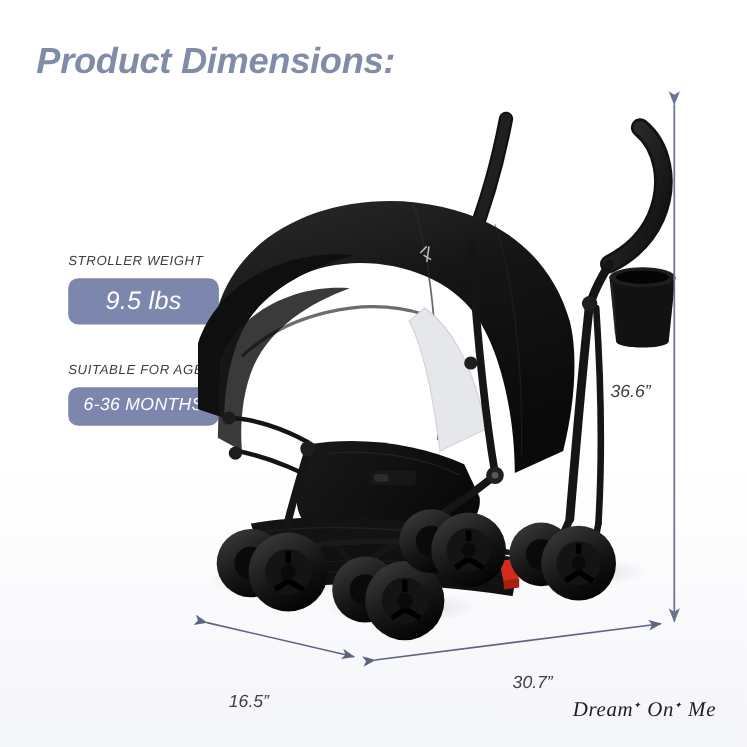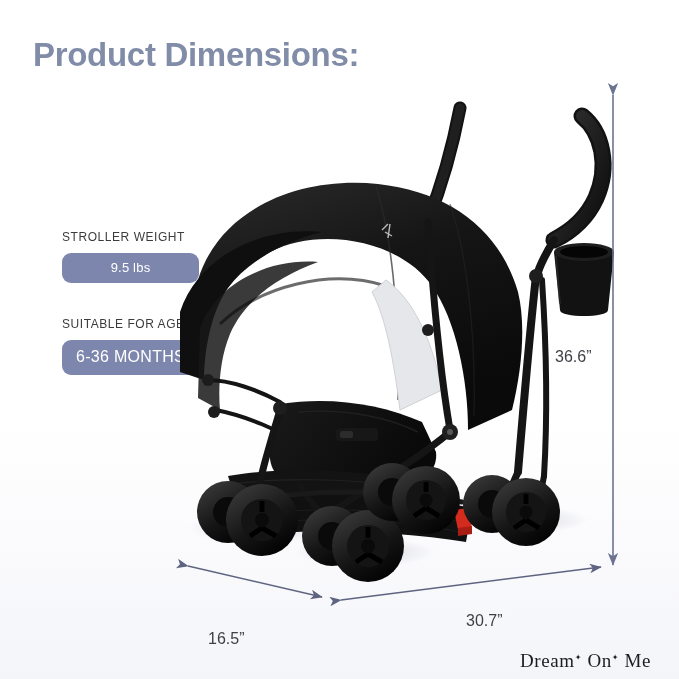--- a/index.html
+++ b/index.html
@@ -5,20 +5,21 @@
   * { box-sizing: border-box; margin: 0; padding: 0; }
   html, body {
     width: 679px; height: 679px;
     font-family: "Liberation Sans", sans-serif;
     overflow: hidden;
   }
   .page {
     position: relative;
     width: 679px; height: 679px;
     background: linear-gradient(to bottom, #ffffff 0%, #ffffff 62%, #fbfbfd 78%, #f4f5f9 100%);
+    font-style: italic;
   }
 
   
   .title {
     position: absolute;
     left: 33px; top: 36px;
     font-size: 33px;
     font-weight: bold;
     letter-spacing: -0.3px;
     color: #818da8;
@@ -34,21 +35,21 @@
     color: #3c3c3c;
     margin-bottom: 9px;
     white-space: nowrap;
   }
   .info-pill {
     display: inline-block;
     background: #7d86ad;
     color: #ffffff;
     border-radius: 9px;
     padding: 7px 16px 8px 16px;
-    font-size: 13px;
+    font-size: 23px;
     letter-spacing: 0.2px;
     min-width: 137px;
     text-align: center;
     white-space: nowrap;
   }
   .info-pill.small { font-size: 16px; letter-spacing: 0.3px; padding: 8px 14px 9px 14px; }
 
   
   .dim-svg { position: absolute; left: 0; top: 0; width: 679px; height: 679px; pointer-events: none; }
   .dim-text {
@@ -61,21 +62,21 @@
   #dim-d-text { left: 208px; top: 592px; margin-top: 38px; }
   #dim-l-text { left: 466px; top: 612px; }
 
   
   .stroller { position: absolute; left: 150px; top: 80px; width: 480px; height: 500px; }
   .stroller svg { width: 100%; height: 100%; overflow: visible; }
 
   
   .logo {
     position: absolute;
-    right: 28px; bottom: 7px;
+    right: 28px; bottom: 22px;
     font-family: "Liberation Serif", serif;
     font-size: 19px;
     color: #1d1d1f;
     letter-spacing: 0.6px;
     white-space: nowrap;
   }
   .logo .star {
     font-size: 8px;
     vertical-align: super;
     position: relative;

